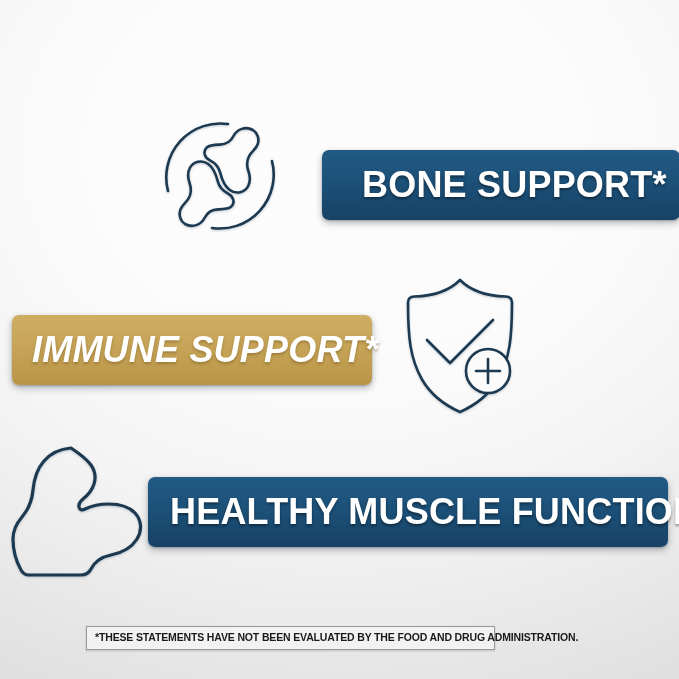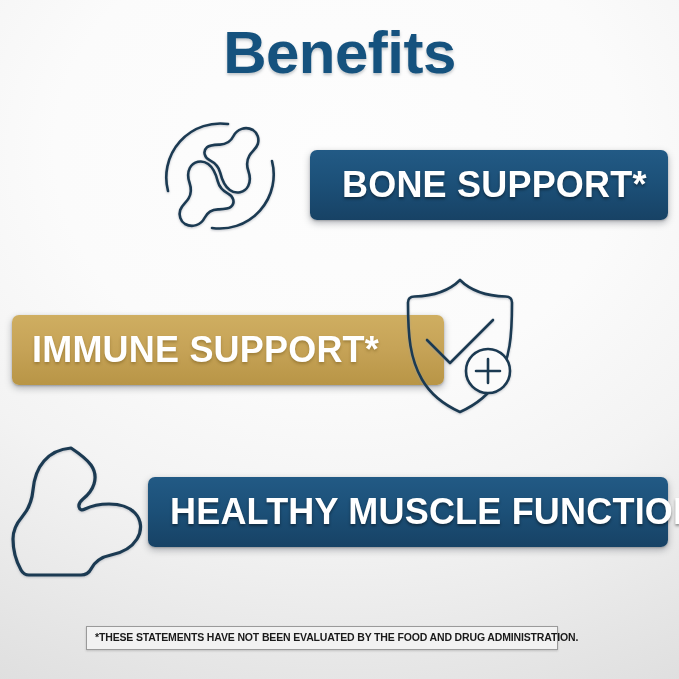--- a/index.html
+++ b/index.html
@@ -50,34 +50,35 @@
   .banner-label {
     color: #ffffff;
     font-weight: bold;
     font-size: 36px;
     letter-spacing: 0.2px;
     white-space: nowrap;
     text-shadow: 0 2px 3px rgba(0,0,0,0.42);
     font-family: "Liberation Sans", sans-serif;
   }
   #banner-bone {
-    left: 310px;
+    left: 322px;
     top: 150px;
     width: 358px;
     height: 70px;
     background: linear-gradient(180deg, #225a85 0%, #1c5078 48%, #174265 100%);
-    padding-left: 32px;
+    padding-left: 40px;
   }
   #banner-immune {
     left: 12px;
     top: 315px;
-    width: 432px;
+    width: 360px;
     height: 70px;
     background: linear-gradient(180deg, #cfae61 0%, #c6a357 48%, #b89546 100%);
     padding-left: 20px;
+    font-style: italic;
   }
   #banner-immune .banner-label {
     text-shadow: 0 2px 3px rgba(110,85,25,0.45);
   }
   #banner-muscle {
     left: 148px;
     top: 477px;
     width: 520px;
     height: 70px;
     background: linear-gradient(180deg, #225a85 0%, #1c5078 48%, #174265 100%);
@@ -92,21 +93,21 @@
   #icon-shield { left: 392px; top: 272px;  width: 136px; height: 142px; }
   #icon-muscle { left: 8px;   top: 438px;  width: 140px; height: 142px; }
   .icon-wrap svg { display: block; width: 100%; height: 100%;
                    filter: drop-shadow(0 1px 1px rgba(150,155,165,0.55)); }
 
   
   #disclaimer {
     position: absolute;
     left: 86px;
     top: 626px;
-    width: 472px;
+    width: 409px;
     box-sizing: border-box;
     background: #f2f2f2;
     border: 1px solid #9a9a9a;
     padding: 4px 6px 5px 8px;
     box-shadow: 0 1px 2px rgba(120,120,120,0.35);
   }
   .disclaimer-line {
     color: #1a1a1a;
     font-size: 10.5px;
     font-weight: bold;
@@ -114,21 +115,20 @@
     letter-spacing: -0.15px;
     white-space: nowrap;
     font-family: "Liberation Sans", sans-serif;
   }
 </style>
 </head>
 <body>
 
 <div id="page">
 
-  <div id="title">Benefits</div>
 
   <div class="icon-wrap" id="icon-bone">
     <svg viewBox="0 0 136 136" xmlns="http://www.w3.org/2000/svg">
       <g fill="none" stroke="#1b3a52" stroke-width="2.6" stroke-linecap="round" stroke-linejoin="round">
         <path d="M16 83 A54 54 0 0 1 76 16"></path>
         <path d="M120 53 A54 54 0 0 1 60 120"></path>
         <path d="M101 22
                  c-7.5 -4 -16 -1 -19.5 6
                  c-2.6 5.2 -7.2 8.4 -13.5 8.6
                  c-5.8 .2 -10.2 .2 -13 2.6

